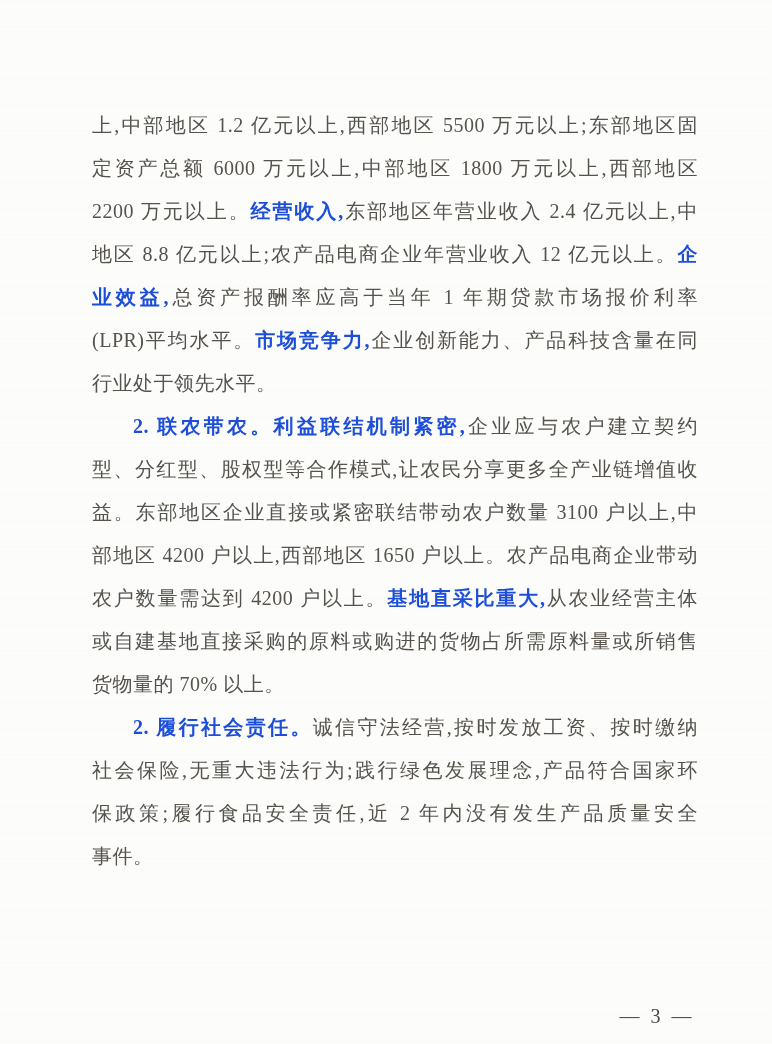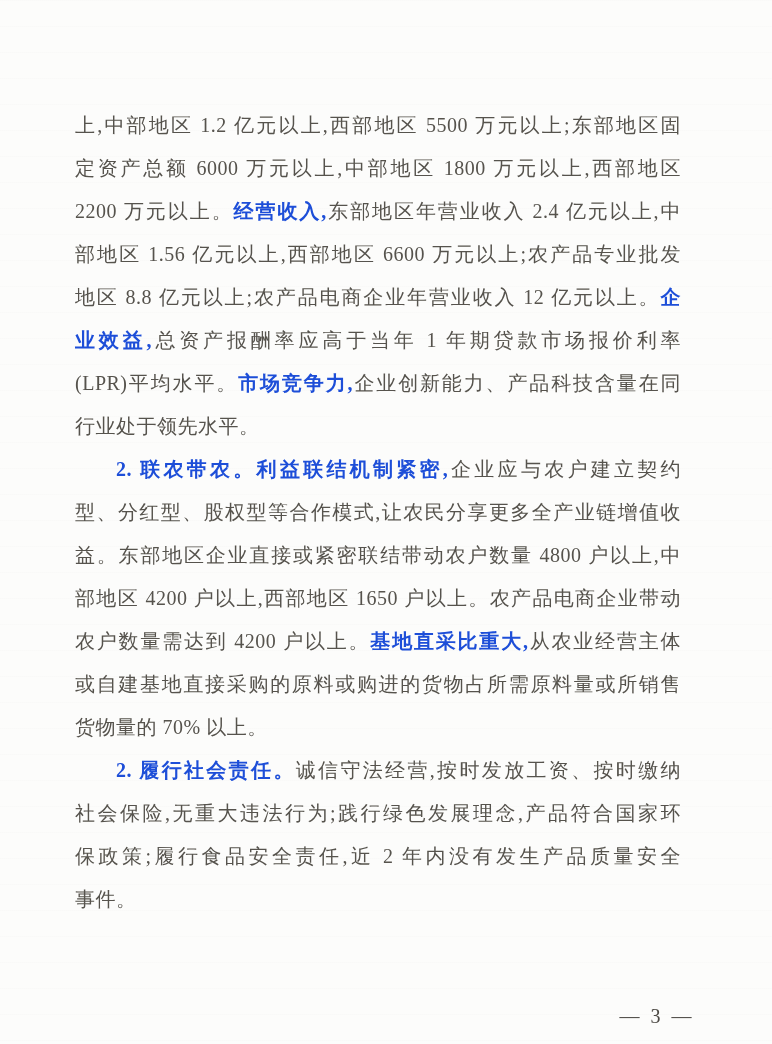--- a/index.html
+++ b/index.html
@@ -23,21 +23,21 @@
       180deg,
       rgba(130,128,122,0.02) 0px,
       rgba(130,128,122,0.02) 1px,
       transparent 1px,
       transparent 26px
     );
     pointer-events: none;
   }
   .text-block {
     position: absolute;
-    left: 75px;
+    left: 92px;
     top: 104px;
     width: 606px;
     font-size: 20px;
     color: #56534d;
     font-family: Liberation Serif, serif;
   }
   .line {
     height: 43px;
     line-height: 43px;
     letter-spacing: 0.5px;
@@ -73,28 +73,27 @@
 </style>
 </head>
 <body>
 
 <div class="scan-texture"></div>
 
 <main class="text-block">
     <div class="line just"><span class="seg-r">上,中部地区 1.2 亿元以上,西部地区 5500 万元以上;东部地区固</span></div>
     <div class="line just"><span class="seg-r">定资产总额 6000 万元以上,中部地区 1800 万元以上,西部地区</span></div>
     <div class="line just"><span class="seg-r">2200 万元以上。</span><span class="seg-b">经营收入,</span><span class="seg-r">东部地区年营业收入 2.4 亿元以上,中</span></div>
-    <div class="line just"><span class="seg-r">部地区 1.56 亿元以上,西部地区 6600 万元以上;农产品专业批发</span></div>
     <div class="line just"><span class="seg-r">地区 8.8 亿元以上;农产品电商企业年营业收入 12 亿元以上。</span><span class="seg-b">企</span></div>
     <div class="line just"><span class="seg-b">业效益,</span><span class="seg-r">总资产报酬率应高于当年 1 年期贷款市场报价利率</span></div>
     <div class="line just"><span class="seg-r">(LPR)平均水平。</span><span class="seg-b">市场竞争力,</span><span class="seg-r">企业创新能力、产品科技含量在同</span></div>
     <div class="line"><span class="seg-r">行业处于领先水平。</span></div>
     <div class="line just indent"><span class="seg-b">2. 联农带农。利益联结机制紧密,</span><span class="seg-r">企业应与农户建立契约</span></div>
     <div class="line just"><span class="seg-r">型、分红型、股权型等合作模式,让农民分享更多全产业链增值收</span></div>
-    <div class="line just"><span class="seg-r">益。东部地区企业直接或紧密联结带动农户数量 4800 户以上,中</span></div>
+    <div class="line just"><span class="seg-r">益。东部地区企业直接或紧密联结带动农户数量 3100 户以上,中</span></div>
     <div class="line just"><span class="seg-r">部地区 4200 户以上,西部地区 1650 户以上。农产品电商企业带动</span></div>
     <div class="line just"><span class="seg-r">农户数量需达到 4200 户以上。</span><span class="seg-b">基地直采比重大,</span><span class="seg-r">从农业经营主体</span></div>
     <div class="line just"><span class="seg-r">或自建基地直接采购的原料或购进的货物占所需原料量或所销售</span></div>
     <div class="line"><span class="seg-r">货物量的 70% 以上。</span></div>
     <div class="line just indent"><span class="seg-b">2. 履行社会责任。</span><span class="seg-r">诚信守法经营,按时发放工资、按时缴纳</span></div>
     <div class="line just"><span class="seg-r">社会保险,无重大违法行为;践行绿色发展理念,产品符合国家环</span></div>
     <div class="line just"><span class="seg-r">保政策;履行食品安全责任,近 2 年内没有发生产品质量安全</span></div>
     <div class="line"><span class="seg-r">事件。</span></div>
   </main>
 

